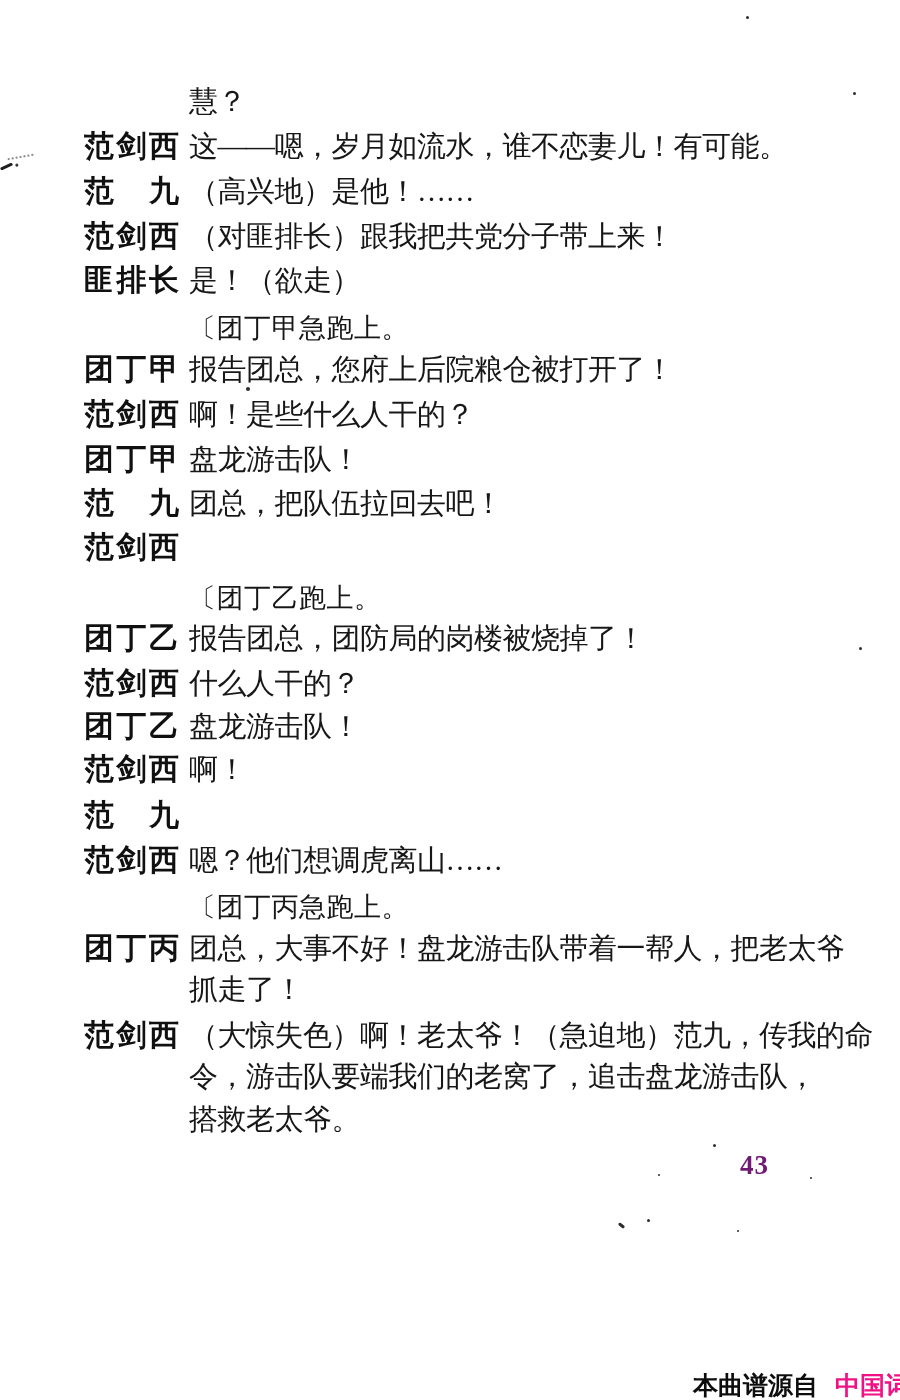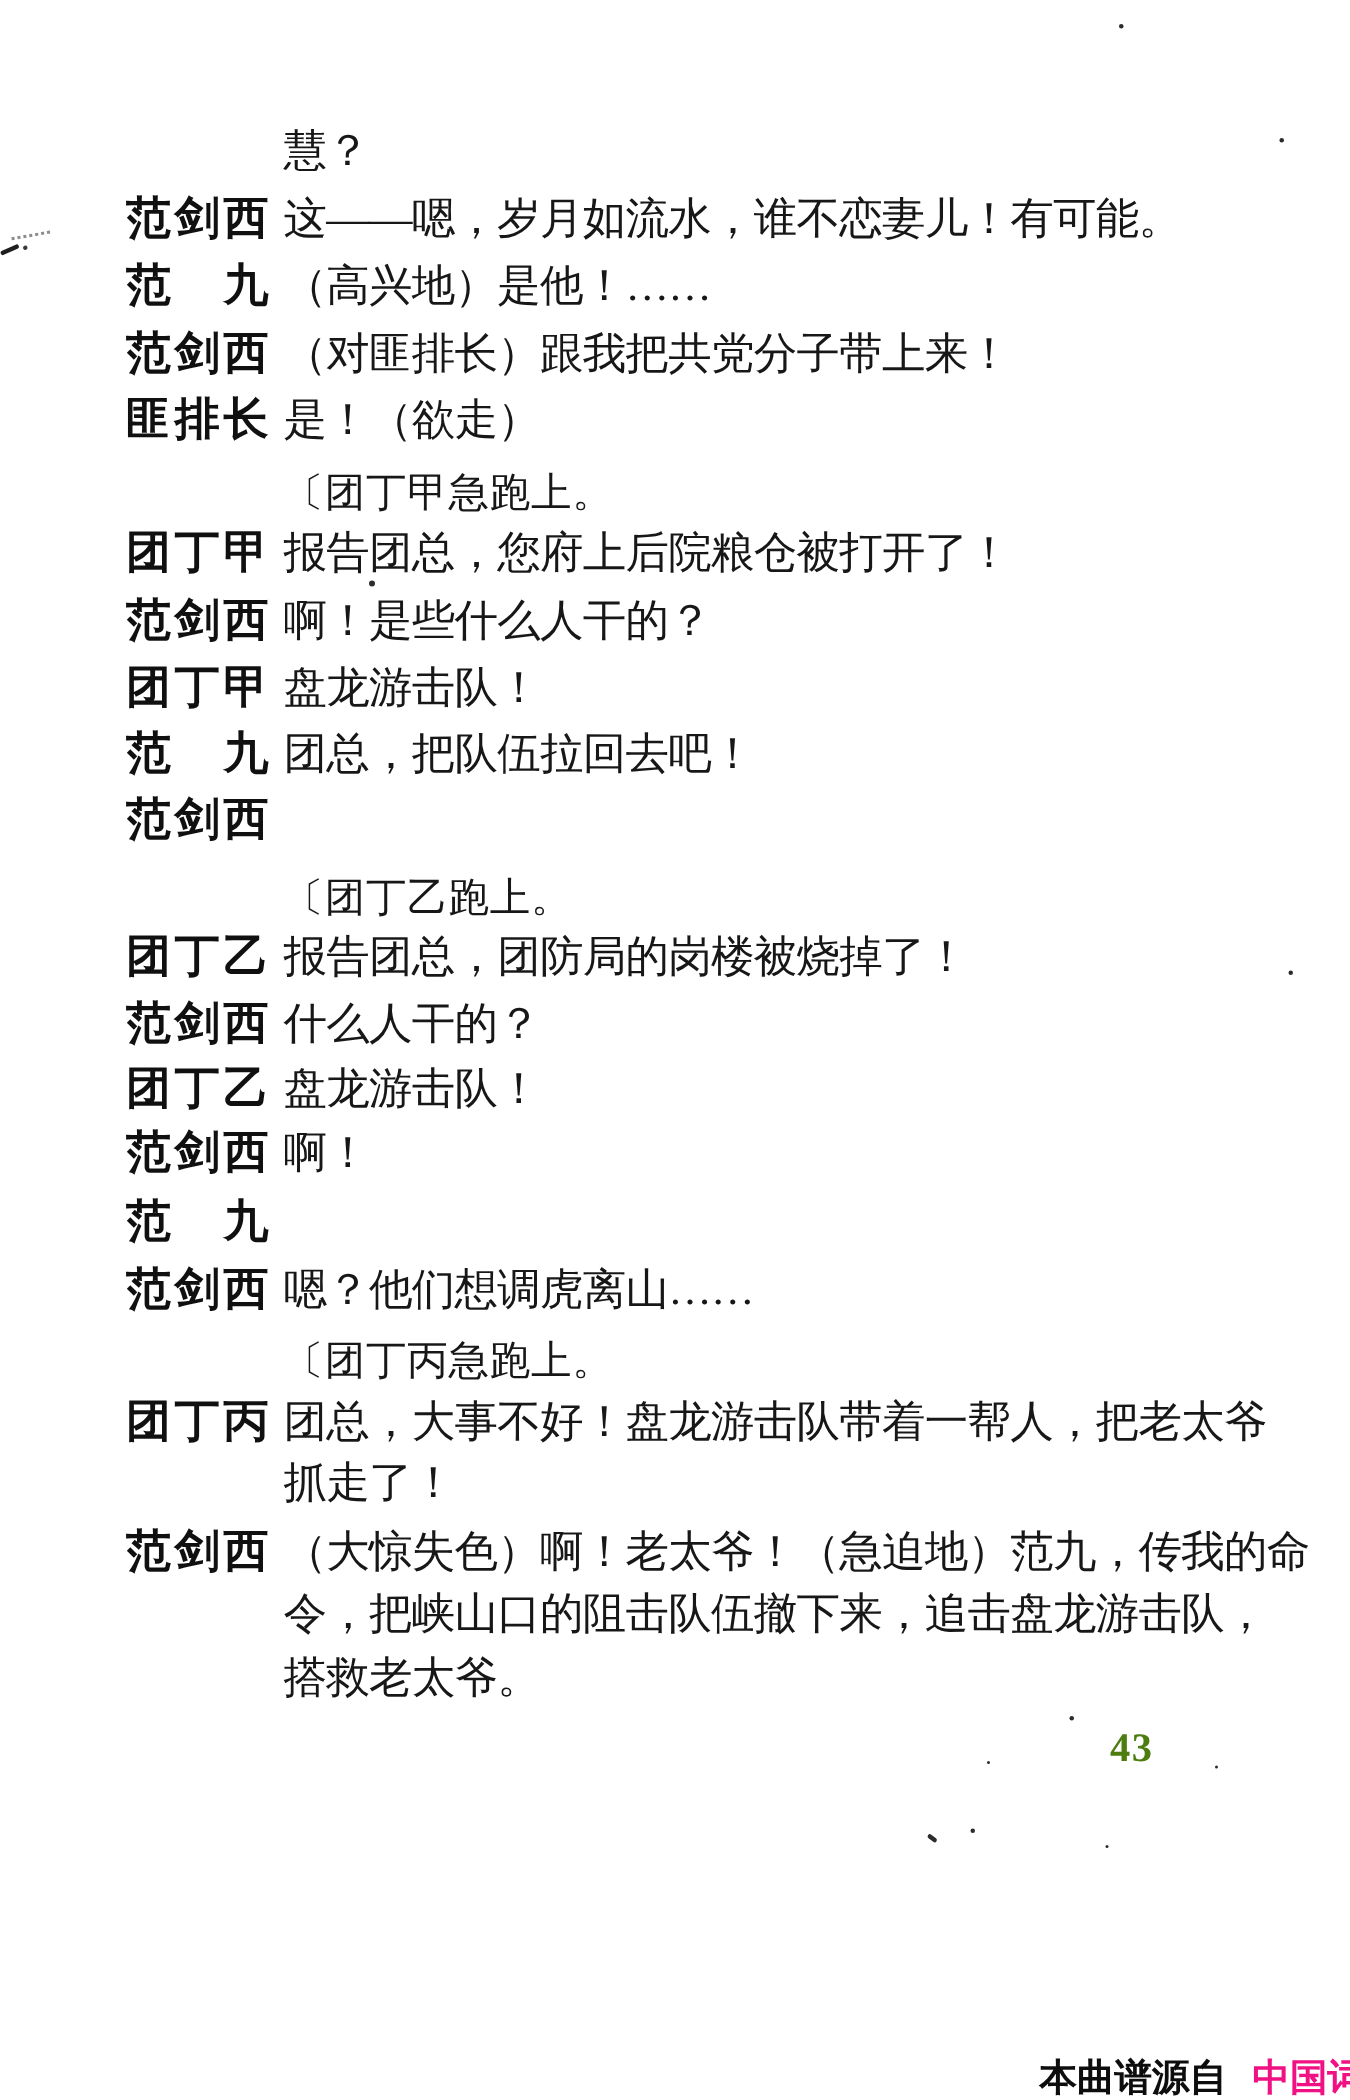--- a/index.html
+++ b/index.html
@@ -27,21 +27,21 @@
     font-size:29px; line-height:31px;
     letter-spacing:-0.5px;
     white-space:nowrap;
     color:#171717;
   }
   .row.stage .dialogue { font-size:27px; top:3px; letter-spacing:0.5px; }
   .pagenum {
     position:absolute; left:740px; top:1150px;
     font-family:"Liberation Serif","DejaVu Serif",serif;
     font-size:27px; font-weight:700; letter-spacing:1px;
-    color:#4d7c0f;
+    color:#701a75;
   }
   .watermark {
     position:absolute; left:693px; top:1374px;
     font-family:"Liberation Sans","DejaVu Sans",sans-serif;
     font-weight:bold; font-size:25px; line-height:22px;
     display:flex; gap:17px; white-space:nowrap;
   }
   .wm-prefix { color:#0d0d0d; }
   .wm-brand  { color:#f01285; }
   
@@ -158,21 +158,21 @@
   <div class="row" style="top:973px">
     <span class="speaker"></span>
     <span class="dialogue">抓走了！</span>
   </div>
   <div class="row" style="top:1019px">
     <span class="speaker">范剑西</span>
     <span class="dialogue">（大惊失色）啊！老太爷！（急迫地）范九，传我的命</span>
   </div>
   <div class="row" style="top:1060px">
     <span class="speaker"></span>
-    <span class="dialogue">令，把峡山口的阻击队伍撤下来，追击盘龙游击队，</span>
+    <span class="dialogue">令，游击队要端我们的老窝了，追击盘龙游击队，</span>
   </div>
   <div class="row" style="top:1103px">
     <span class="speaker"></span>
     <span class="dialogue">搭救老太爷。</span>
   </div>
 
   <div class="pagenum">43</div>
 
   <div class="watermark">
     <span class="wm-prefix">本曲谱源自</span>

